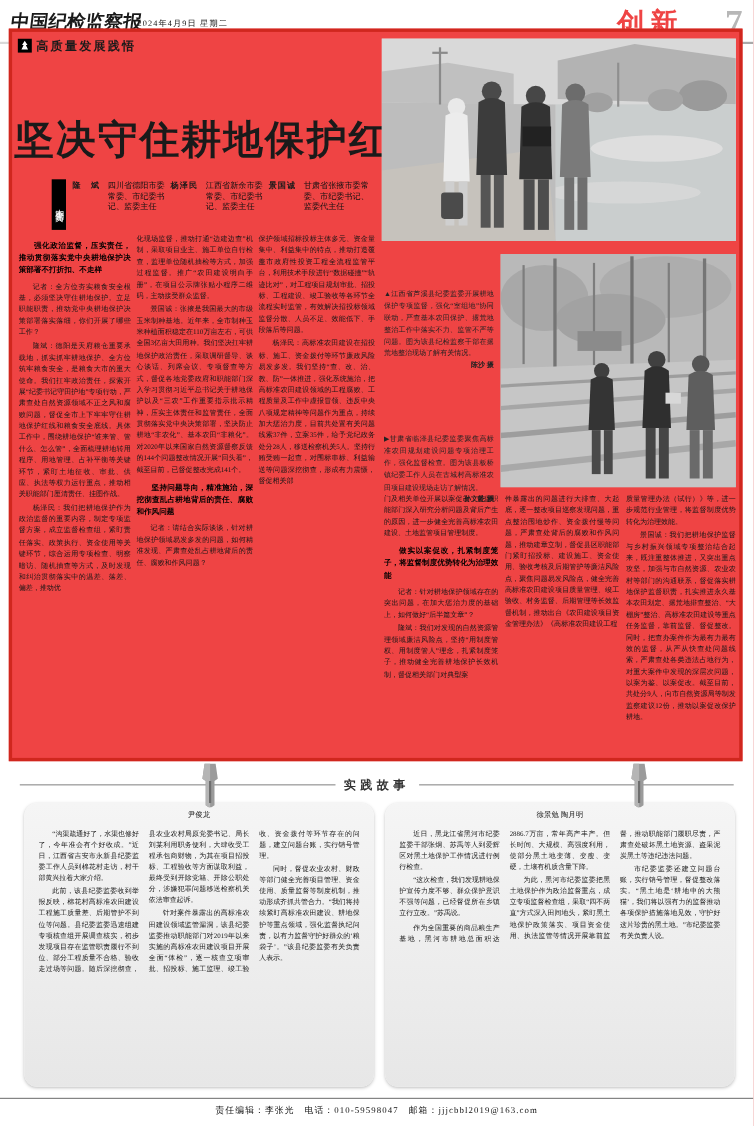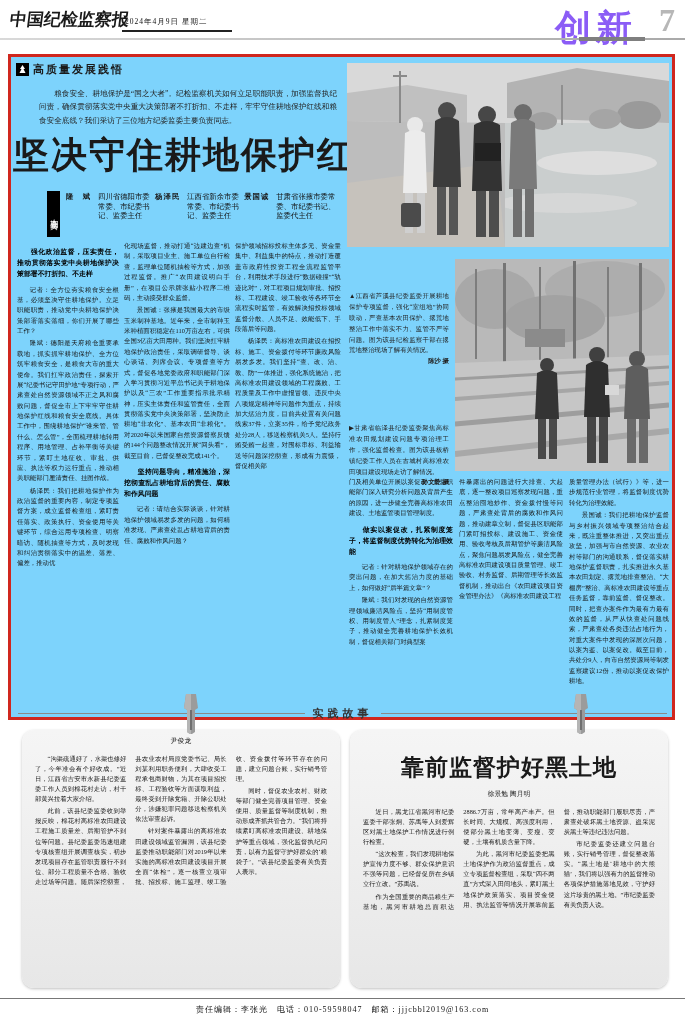--- a/index.html
+++ b/index.html
@@ -5,29 +5,29 @@
   html,body{margin:0;padding:0;background:#f6f6f4;}
   .page{position:relative;width:685px;height:1024px;background:#fff;overflow:hidden;
         font-family:"Liberation Serif","DejaVu Serif",serif;color:#1a1a1a;}
 
   
   .hdr{position:absolute;left:0;top:0;width:685px;height:40px;}
   .masthead{position:absolute;left:10px;top:8px;font-size:17px;font-weight:900;
             transform:skewX(-7deg);letter-spacing:0px;white-space:nowrap;}
   .hdr-date{position:absolute;left:105px;top:17px;font-size:7.5px;color:#111;letter-spacing:1px;margin-left:20px;}
   .date-rule{position:absolute;left:122px;top:30px;width:110px;height:2px;background:#222;}
-  .section-title{position:absolute;right:48px;top:4px;font-size:36px;letter-spacing:5px;color:#8b5cf6;font-weight:600;}
+  .section-title{position:absolute;right:64px;top:4px;font-size:25px;letter-spacing:5px;color:#ef4444;font-weight:600;}
   .page-num{position:absolute;right:10px;top:2px;font-size:32px;color:#b7b7b7;font-weight:700;}
   .hdr-rule{position:absolute;left:0;top:38px;width:685px;height:2px;
             background:linear-gradient(to right,#d9d9d9,#a9a9a9);}
   .hdr-rule-dark{position:absolute;right:40px;top:37px;width:66px;height:4px;background:#7f7f7f;}
 
   
-  .redbox{position:absolute;left:8px;top:54px;width:661px;height:660px;
-          border:3px solid #d0271e;background:#7dd3fc;}
+  .redbox{position:absolute;left:8px;top:26px;width:661px;height:660px;
+          border:3px solid #d0271e;background:#ef4444;}
   .kicker{position:absolute;left:5px;top:5px;display:flex;align-items:center;gap:4px;}
   .kicker-txt{font-size:11px;font-weight:900;letter-spacing:2px;}
   .intro{position:absolute;left:28px;top:30px;width:298px;height:56px;font-size:7.6px;
          line-height:1.75;text-align:justify;text-indent:2em;color:#222;overflow:hidden;}
   .headline{position:absolute;left:2px;top:74px;width:332px;text-align:center;
             font-size:36px;font-weight:900;letter-spacing:2px;white-space:nowrap;}
   .byline{position:absolute;left:2px;top:120px;width:332px;text-align:center;font-size:7px;color:#222;}
   .guests{position:absolute;left:36px;top:134px;width:290px;height:46px;display:flex;gap:6px;}
   .glabel{width:13px;background:#000;color:#fff;font-size:8px;line-height:1.2;
           display:flex;align-items:center;justify-content:center;
@@ -100,21 +100,20 @@
   <div class="redbox">
 
     <div class="kicker">
       <svg width="13" height="13" viewBox="0 0 13 13">
         <rect x="0" y="0" width="13" height="13" fill="#000"></rect>
         <path d="M6.5 2 L9 6 L7.5 6 L9.5 10 L3.5 10 L5.5 6 L4 6 Z" fill="#fff"></path>
       </svg>
       <span class="kicker-txt">高质量发展践悟</span>
     </div>
 
-    <div class="intro">粮食安全、耕地保护是“国之大者”。纪检监察机关如何立足职能职责，加强监督执纪问责，确保贯彻落实党中央重大决策部署不打折扣、不走样，牢牢守住耕地保护红线和粮食安全底线？我们采访了三位地方纪委监委主要负责同志。</div>
     <div class="headline">坚决守住耕地保护红线</div>
 
     <div class="guests">
       <div class="glabel">本期嘉宾</div>
       <div class="glist">
         <div class="grow">
           <span class="gname">隆　斌</span>
           <span class="gtitle">四川省德阳市委常委、市纪委书记、监委主任</span>
         </div>
         <div class="grow">
@@ -269,21 +268,20 @@
     <div class="card-by">尹俊龙</div>
     <div class="card-body">
       <p>“沟渠疏通好了，水渠也修好了，今年准会有个好收成。”近日，江西省吉安市永新县纪委监委工作人员到棉花村走访，村干部黄兴拉着大家介绍。</p>
       <p>此前，该县纪委监委收到举报反映，棉花村高标准农田建设工程施工质量差、后期管护不到位等问题。县纪委监委迅速组建专项核查组开展调查核实，初步发现项目存在监管职责履行不到位、部分工程质量不合格、验收走过场等问题。随后深挖彻查，县农业农村局原党委书记、局长刘某利用职务便利，大肆收受工程承包商财物，为其在项目招投标、工程验收等方面谋取利益，最终受到开除党籍、开除公职处分，涉嫌犯罪问题移送检察机关依法审查起诉。</p>
       <p>针对案件暴露出的高标准农田建设领域监管漏洞，该县纪委监委推动职能部门对2019年以来实施的高标准农田建设项目开展全面“体检”，逐一核查立项审批、招投标、施工监理、竣工验收、资金拨付等环节存在的问题，建立问题台账，实行销号管理。</p>
       <p>同时，督促农业农村、财政等部门健全完善项目管理、资金使用、质量监督等制度机制，推动形成齐抓共管合力。“我们将持续紧盯高标准农田建设、耕地保护等重点领域，强化监督执纪问责，以有力监督守护好群众的‘粮袋子’。”该县纪委监委有关负责人表示。</p>
     </div>
   </div>
 
   <div class="card r">
-    <div class="card-title">靠前监督护好黑土地</div>
     <div class="card-by">徐景勉 陶月明</div>
     <div class="card-body">
       <p>近日，黑龙江省黑河市纪委监委干部张炯、苏禹等人到爱辉区对黑土地保护工作情况进行例行检查。</p>
       <p>“这次检查，我们发现耕地保护宣传力度不够、群众保护意识不强等问题，已经督促所在乡镇立行立改。”苏禹说。</p>
       <p>作为全国重要的商品粮生产基地，黑河市耕地总面积达2886.7万亩，常年高产丰产。但长时间、大规模、高强度利用，使部分黑土地变薄、变瘦、变硬，土壤有机质含量下降。</p>
       <p>为此，黑河市纪委监委把黑土地保护作为政治监督重点，成立专项监督检查组，采取“四不两直”方式深入田间地头，紧盯黑土地保护政策落实、项目资金使用、执法监管等情况开展靠前监督，推动职能部门履职尽责，严肃查处破坏黑土地资源、盗采泥炭黑土等违纪违法问题。</p>
       <p>市纪委监委还建立问题台账，实行销号管理，督促整改落实。“黑土地是‘耕地中的大熊猫’，我们将以强有力的监督推动各项保护措施落地见效，守护好这片珍贵的黑土地。”市纪委监委有关负责人说。</p>
     </div>
   </div>
 

